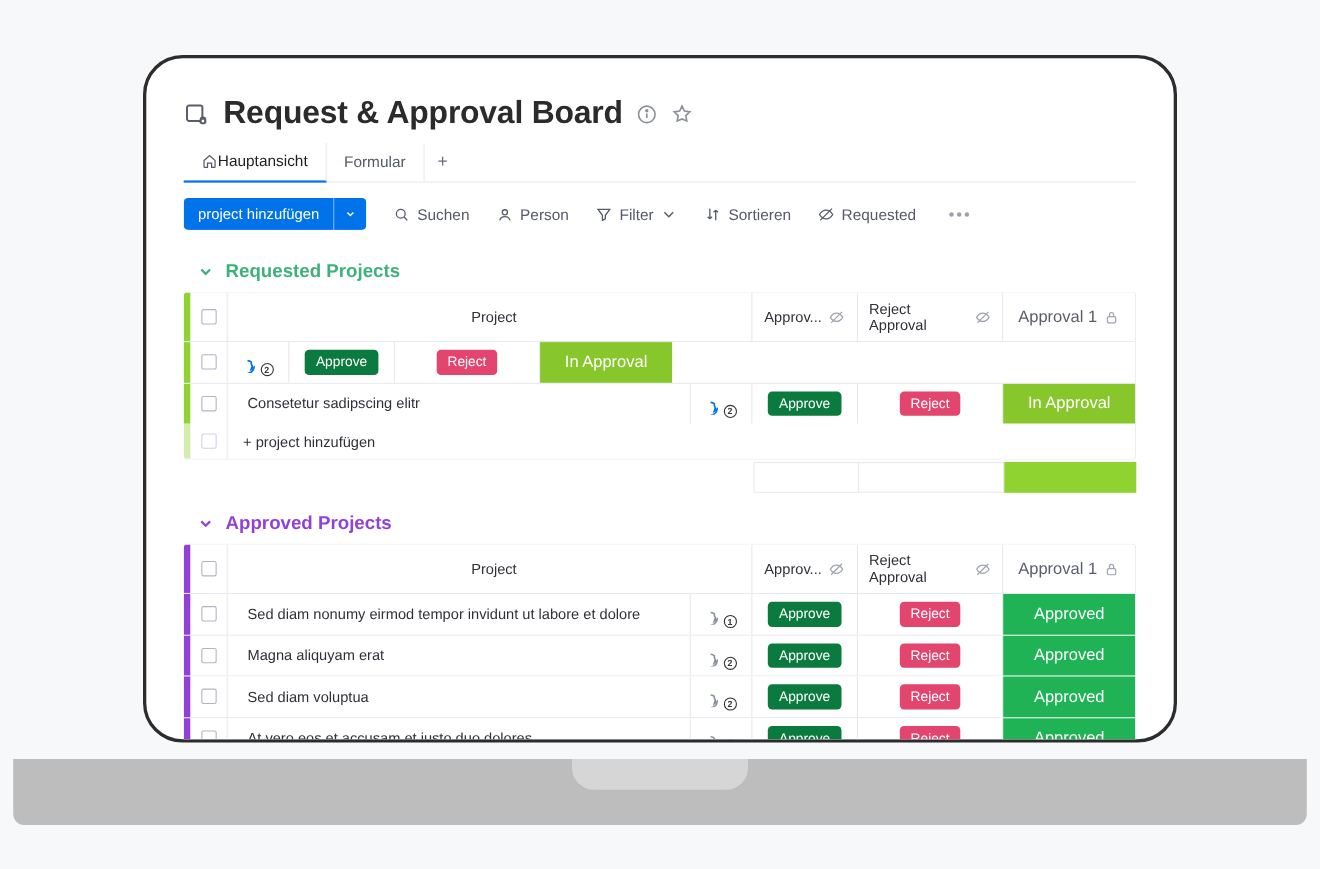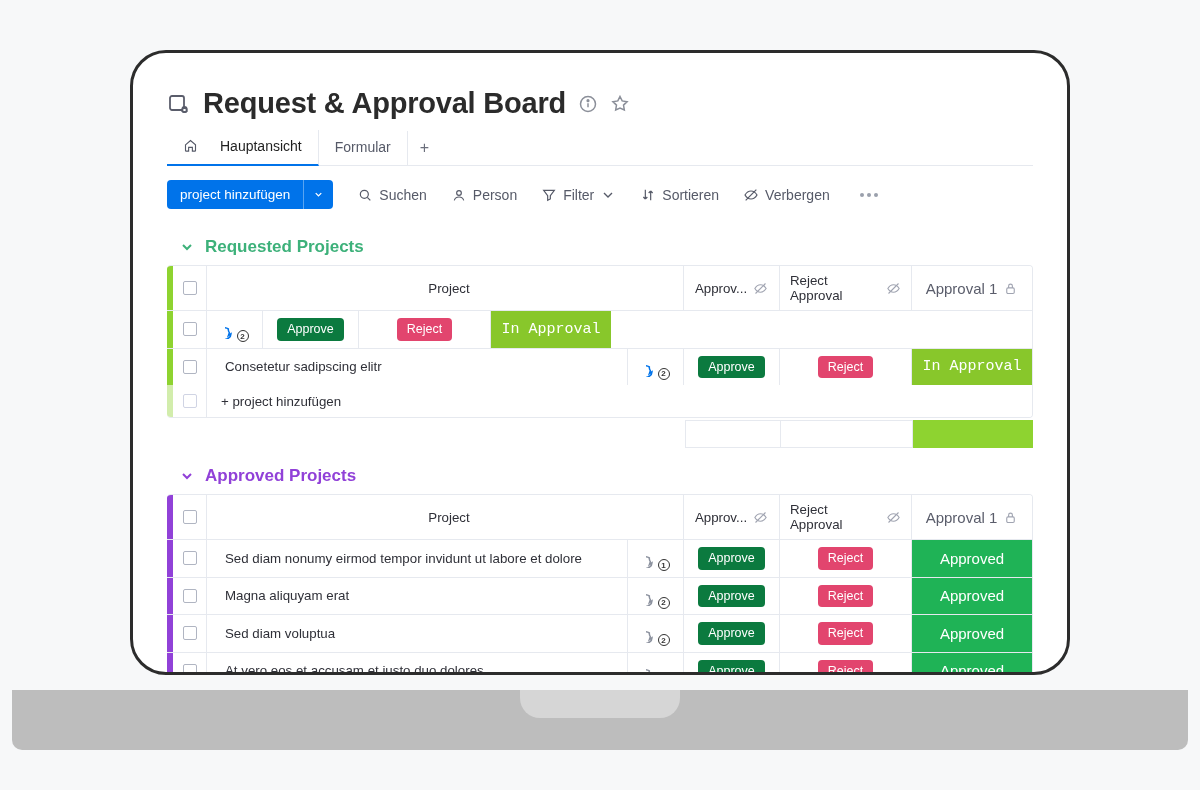--- a/index.html
+++ b/index.html
@@ -36,21 +36,21 @@
 
   
   .board{padding:0 34px;}
   .title-row{display:flex;align-items:center;gap:12px;padding:34px 0 10px 0;}
   .board-icon{width:24px;height:24px;display:inline-flex;}
   h1.title{margin:0;font-size:29px;font-weight:700;color:#2b2b2b;letter-spacing:-.2px;}
   .meta-icon{width:20px;height:20px;display:inline-flex;color:#8b8f99;cursor:pointer;}
 
   
   .tabs{display:flex;align-items:center;gap:0;border-bottom:1px solid var(--grey-200);}
-  .tab{display:flex;align-items:flex-start;gap:22px;padding:8px 16px 10px;font-size:14px;color:#565a68;cursor:pointer;border-right:1px solid var(--grey-200);}
+  .tab{display:flex;align-items:flex-end;gap:0;padding:8px 16px 10px;font-size:14px;color:#565a68;cursor:pointer;border-right:1px solid var(--grey-200);}
   .tab.active{color:#1f1f1f;border-bottom:2px solid var(--blue);margin-bottom:-1px;}
   .tab-icon{width:15px;height:15px;display:inline-flex;}
   .tab.plus{color:#6b6f7c;font-size:16px;padding:6px 12px;border-right:0;}
 
   
   .toolbar{display:flex;align-items:center;gap:24px;padding:14px 0 18px 0;}
   .primary-btn{display:flex;align-items:stretch;border-radius:4px;overflow:hidden;font-size:13.5px;}
   .primary-btn .main{background:var(--blue);color:#fff;padding:7px 13px;cursor:pointer;}
   .primary-btn .caret{background:var(--blue);color:#fff;padding:7px 9px;border-left:1px solid rgba(255,255,255,.35);cursor:pointer;display:flex;align-items:center;}
   .tool{display:flex;align-items:center;gap:6px;color:#565a68;font-size:14px;cursor:pointer;}
@@ -83,21 +83,21 @@
   .cell.reject{flex:0 0 132px;justify-content:center;}
   .cell.status{flex:0 0 120px;justify-content:center;color:#fff;font-size:15px;padding:0;border-right:0;}
   .row.header .cell.approv,.row.header .cell.reject,.row.header .cell.status{gap:6px;}
   .row.header .cell.status{color:#5a5d6b;}
   .hdr-icon{width:15px;height:15px;display:inline-flex;color:#a0a4b1;}
 
   .btn{font-size:12.5px;color:#fff;padding:5px 10px;border-radius:4px;cursor:pointer;line-height:1;}
   .btn.approve{background:var(--green-dark);}
   .btn.reject{background:var(--red);}
 
-  .status-inapproval{background:var(--lime);width:100%;height:100%;display:flex;align-items:center;justify-content:center;font-family:Liberation Mono, monospace;}
+  .status-inapproval{background:var(--lime);width:100%;height:100%;display:flex;align-items:center;justify-content:center;}
   .status-approved{background:var(--green-approved);width:100%;height:100%;display:flex;align-items:center;justify-content:center;}
 
   .chat-bubble{position:relative;width:20px;height:20px;color:var(--blue);}
   .chat-bubble.grey{color:#8b919e;}
   .chat-count{position:absolute;right:-4px;bottom:-3px;width:12px;height:12px;border-radius:50%;background:#fff;border:1px solid currentColor;font-size:8px;font-weight:700;display:flex;align-items:center;justify-content:center;color:#333;}
 
   .row.add{color:#8d919c;font-size:13px;}
   .row.add .cell.name{padding-left:14px;}
   .row.add .chk{border-color:var(--grey-300);}
   .row.add .stripe{opacity:.4}
@@ -191,21 +191,21 @@
           <svg viewBox="0 0 24 24" fill="none" stroke="currentColor" stroke-width="1.8">
               <path d="M8 4v14m0 0l-3-3m3 3l3-3M16 20V6m0 0l-3 3m3-3l3 3"></path>
             </svg>
           <span>Sortieren</span>
         </div>
         <div class="tool">
           <svg viewBox="0 0 24 24" fill="none" stroke="currentColor" stroke-width="1.8">
               <path d="M3 12s3.5-6 9-6 9 6 9 6-3.5 6-9 6-9-6-9-6z"></path>
               <line x1="4" y1="20" x2="20" y2="4"></line>
             </svg>
-          <span>Verbergen</span>
+          <span>Requested</span>
         </div>
         <div class="more">
             <span></span>
             <span></span>
             <span></span>
           </div>
       </div>
 
       <div class="group requested">
         <div class="group-head">

